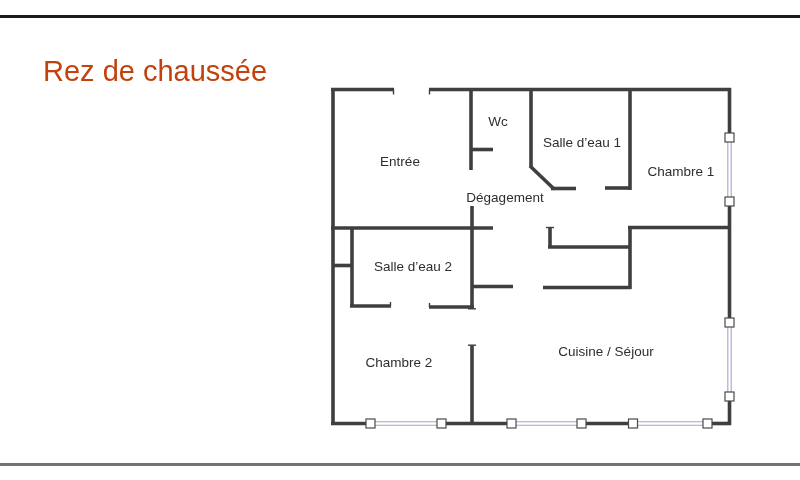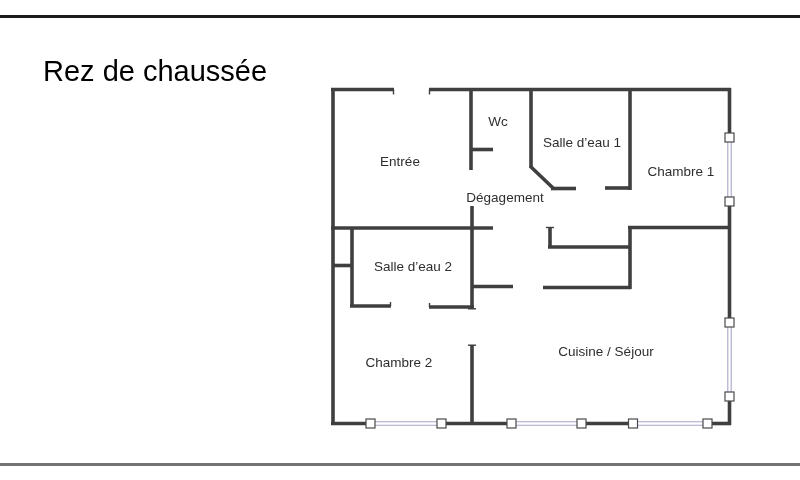--- a/index.html
+++ b/index.html
@@ -4,21 +4,21 @@
 <style>
   html,body{margin:0;padding:0;background:#ffffff;}
   .stage{
     position:relative;width:800px;height:480px;background:#ffffff;overflow:hidden;
     font-family:"Liberation Sans",sans-serif;
   }
   .top-rule{position:absolute;left:0;top:15px;width:800px;height:3px;}
   .bottom-rule{position:absolute;left:0;top:463px;width:800px;height:3px;}
   .page-title{
     position:absolute;left:43px;top:56px;margin:0;
-    font-size:29px;font-weight:400;color:#000000;letter-spacing:0px;line-height:1.1;
+    font-size:29px;font-weight:400;color:#c2410c;letter-spacing:0px;line-height:1.1;
     font-family:"Liberation Sans",sans-serif;
     text-align:center;
   }
   svg.plan{position:absolute;left:0;top:0;}
   svg.plan text{
     font-family:"Liberation Sans",sans-serif;
     font-size:13.5px;fill:#2e2e2e;text-anchor:middle;
   }
 </style>
 </head>

